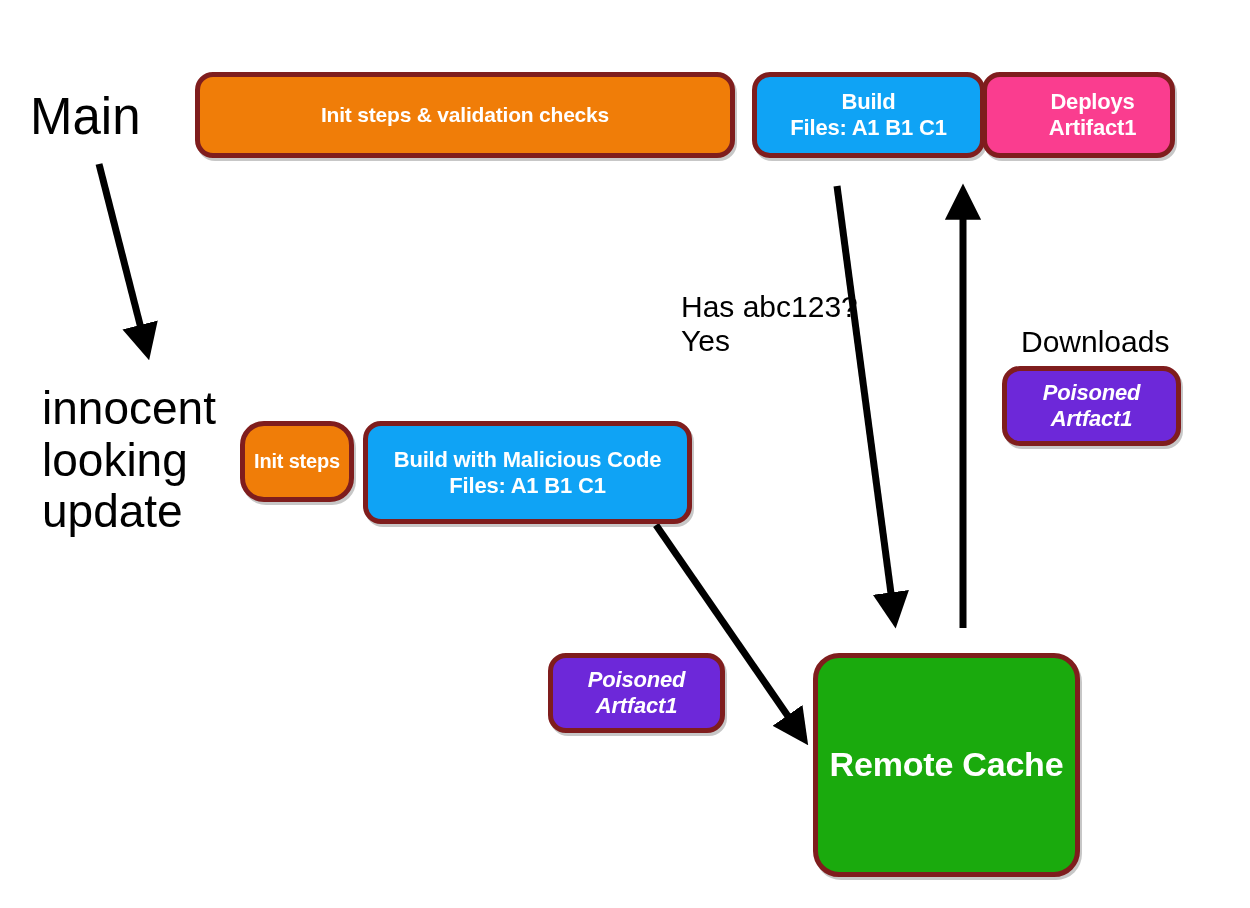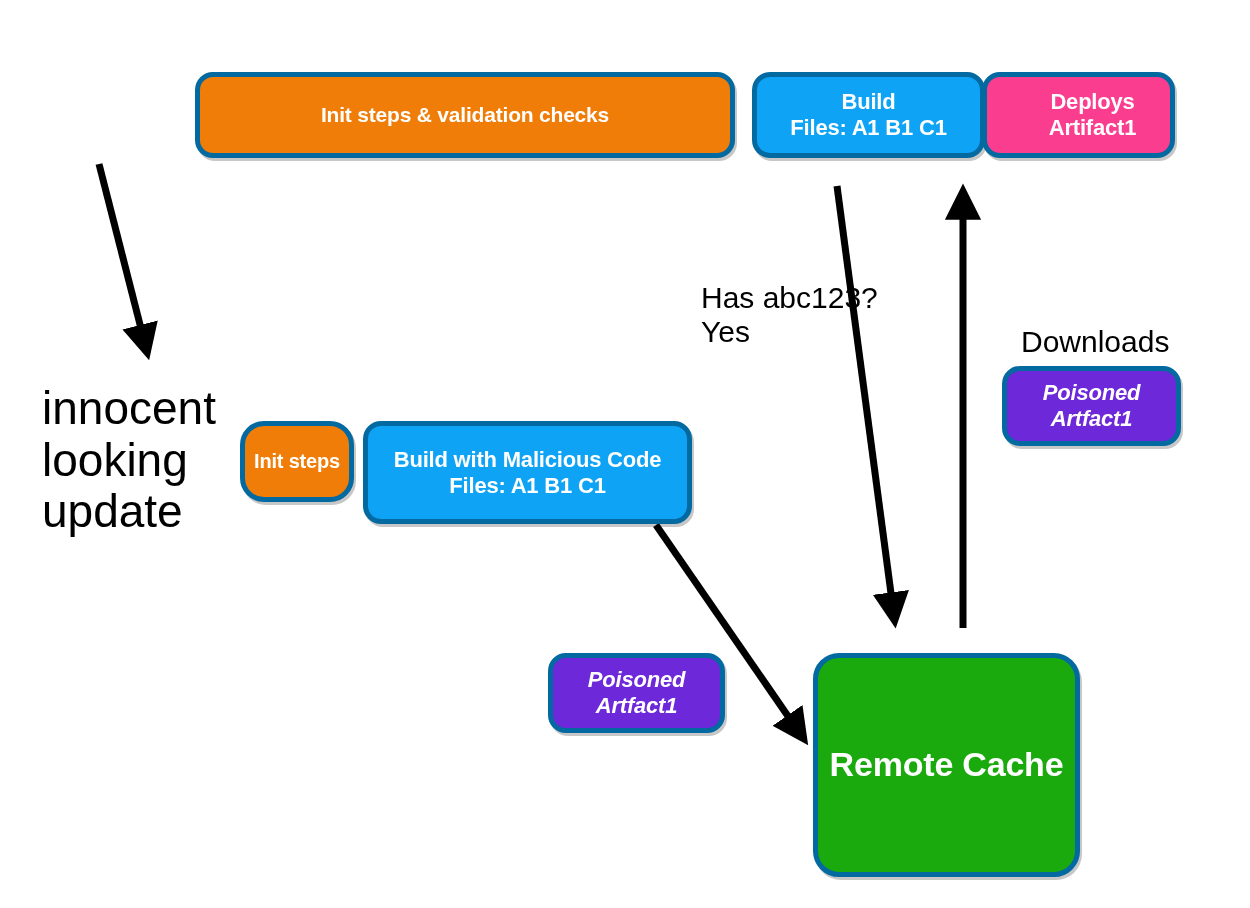--- a/index.html
+++ b/index.html
@@ -12,21 +12,21 @@
     width: 1250px;
     height: 908px;
     background: #ffffff;
     overflow: hidden;
     font-family: "Liberation Sans", sans-serif;
   }
   
   .node {
     position: absolute;
     box-sizing: border-box;
-    border: 5px solid #0369a1;
+    border: 5px solid #7f1d1d;
     border-radius: 18px;
     display: flex;
     flex-direction: column;
     align-items: center;
     justify-content: center;
     text-align: center;
     color: #ffffff;
     font-weight: bold;
     line-height: 1.16;
     letter-spacing: -0.2px;
@@ -74,20 +74,21 @@
 
     <line x1="99" y1="164" x2="146" y2="348" stroke="#000000" stroke-width="7" marker-end="url(#arrowhead)"></line>
 
     <line x1="837" y1="186" x2="894" y2="616" stroke="#000000" stroke-width="7" marker-end="url(#arrowhead)"></line>
 
     <line x1="963" y1="628" x2="963" y2="196" stroke="#000000" stroke-width="7" marker-end="url(#arrowhead)"></line>
 
     <line x1="656" y1="525" x2="801" y2="735" stroke="#000000" stroke-width="7" marker-end="url(#arrowhead)"></line>
   </svg>
 
+  <div class="label label-xl" style="left:30px; top:88px;">Main</div>
 
   <div class="label label-lg" style="left:42px; top:383px;">innocent
 looking
 update</div>
 
   <div class="node node-orange" style="left:195px; top:72px; width:540px; height:86px; font-size:21px;">
     <span class="line">Init steps &amp; validation checks</span>
   </div>
 
   <div class="node node-blue" style="left:752px; top:72px; width:233px; height:86px; font-size:22px;">
@@ -102,21 +103,21 @@
 
   <div class="node node-orange" style="left:240px; top:421px; width:114px; height:81px; font-size:20px; border-radius:24px;">
     <span class="line">Init steps</span>
   </div>
 
   <div class="node node-blue" style="left:363px; top:421px; width:329px; height:103px; font-size:22px;">
     <span class="line">Build with Malicious Code</span>
     <span class="line">Files: A1  B1  C1</span>
   </div>
 
-  <div class="label label-md" style="left:681px; top:281px;margin-left:20px;">Has abc123?
+  <div class="label label-md" style="left:681px; top:290px;">Has abc123?
 Yes</div>
 
   <div class="label label-md" style="left:1021px; top:325px;">Downloads</div>
 
   <div class="label label-md" style="left:583px; top:610px;margin-top:48px;">Uploads</div>
 
   <div class="node node-teal" style="left:1002px; top:366px; width:179px; height:80px; font-size:22px;">
     <span class="line">Poisoned</span>
     <span class="line">Artfact1</span>
   </div>

